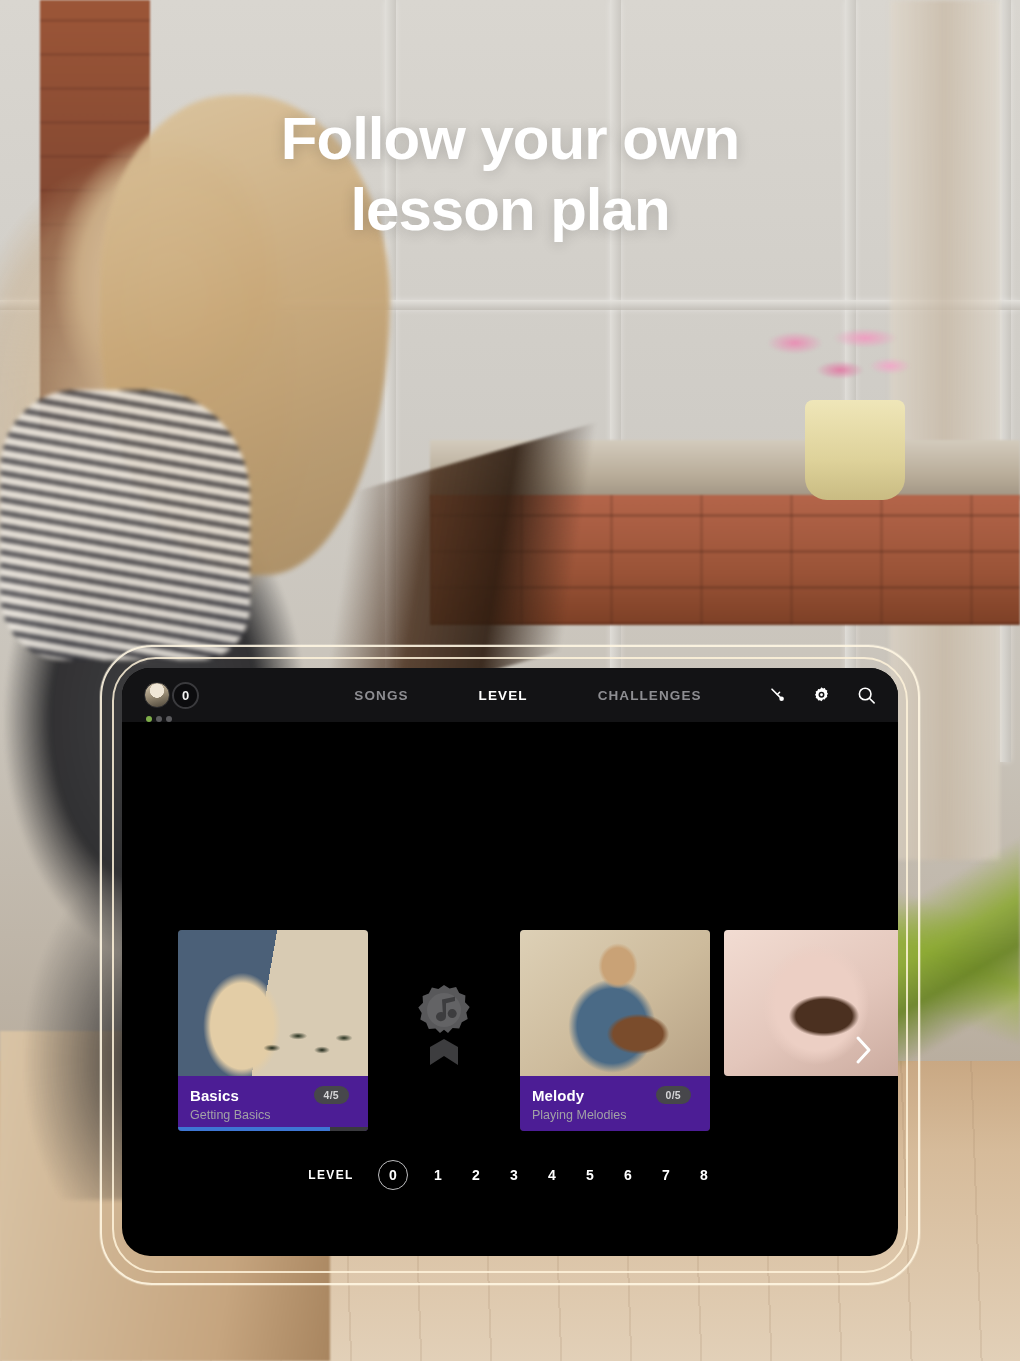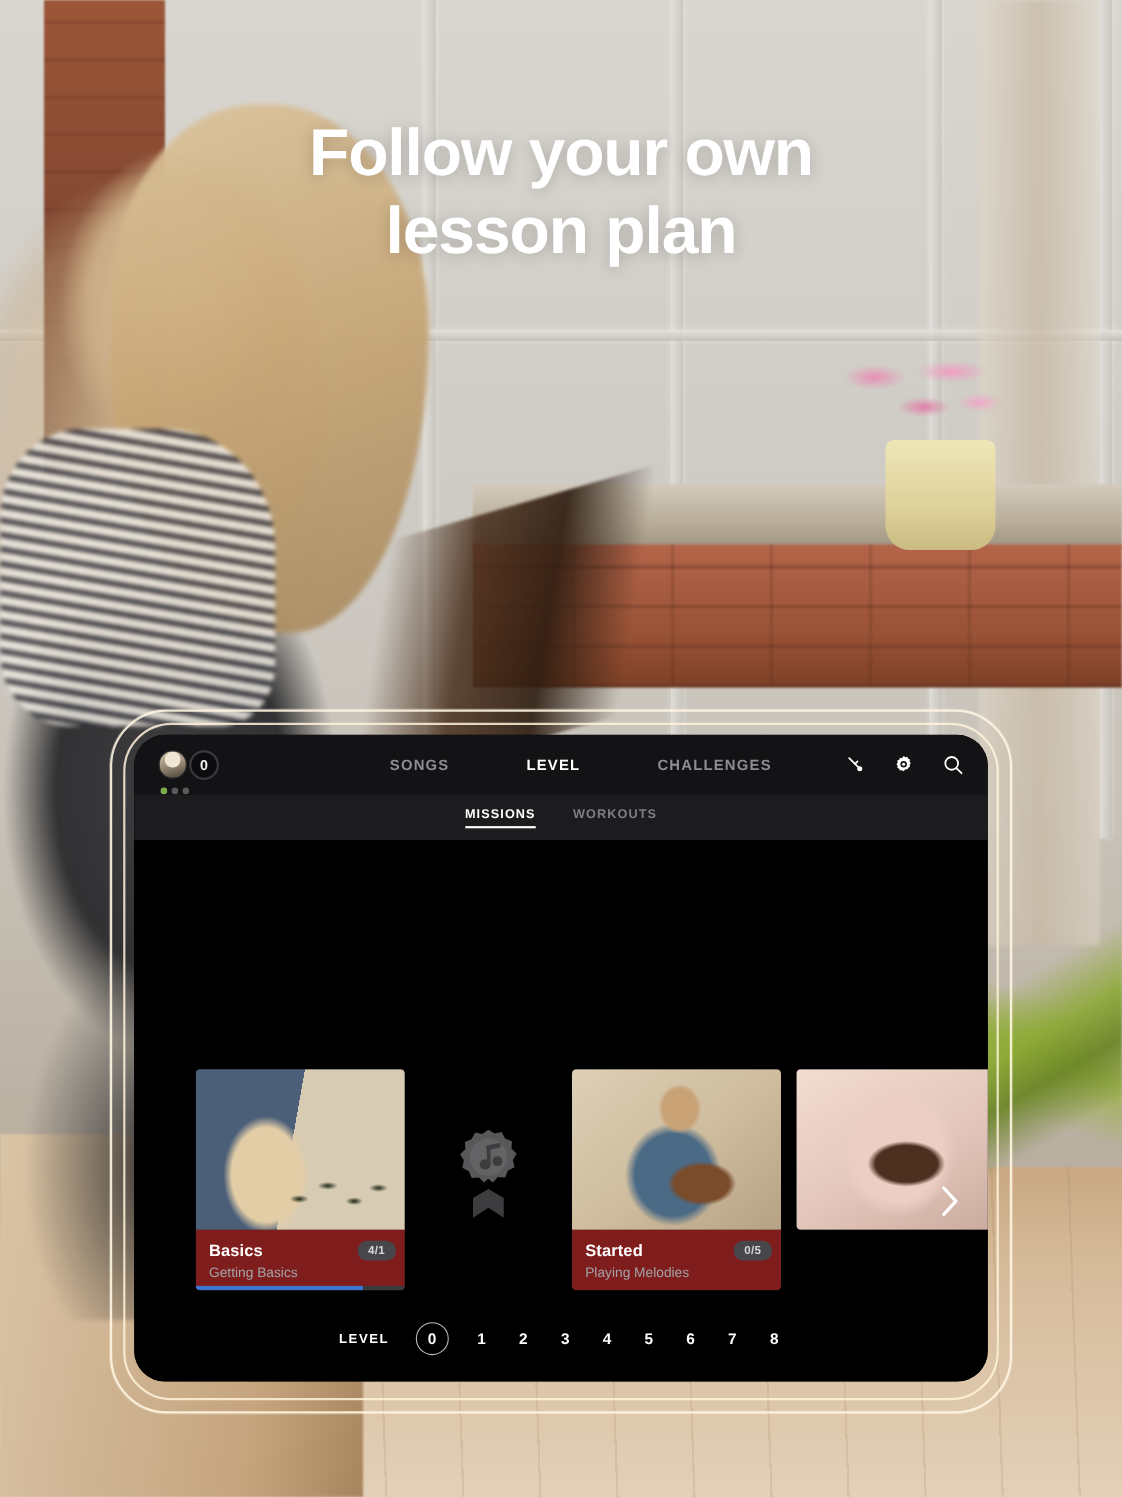--- a/index.html
+++ b/index.html
@@ -351,22 +351,22 @@
       linear-gradient(140deg, #ddd0b6 0%, #cdbb9c 55%, #b6a184 100%);
   }
   
   .photo-chords {
     background:
       radial-gradient(ellipse 44px 26px at 100px 86px, #4b3020 0 64%, rgba(75,48,32,0) 80%),
       radial-gradient(ellipse 70px 80px at 92px 74px, #eccfc4 0 58%, rgba(236,207,196,0) 76%),
       linear-gradient(150deg, #f2dcd2 0%, #e3c6bb 55%, #c9a99d 100%);
   }
   .card-info {
-    padding: 10px 8px 9px 12px;
-    background: #7f1d1d;
+    padding: 10px 19px 9px 12px;
+    background: #4c1d95;
     position: relative;
   }
   .card-title-row {
     display: flex;
     align-items: center;
     justify-content: space-between;
   }
   .card-title {
     font-size: 15px;
     font-weight: bold;
@@ -527,35 +527,31 @@
       </span>
       <span>
         <svg width="19" height="19" viewBox="0 0 20 20" fill="none">
           <circle cx="8.6" cy="8.4" r="6.1" stroke="#ffffff" stroke-width="1.7"></circle>
           <path d="M13.3 13.2 L18 17.8" stroke="#ffffff" stroke-width="1.7" stroke-linecap="round"></path>
         </svg>
       </span>
     </div>
   </div>
 
-  <div class="sub-tabs">
-    <span class="sub-tab active">MISSIONS</span>
-    <span class="sub-tab">WORKOUTS</span>
-  </div>
 
   <div class="content-area">
 
     <div class="cards-row">
 
       <div class="mission-card">
         <div class="card-photo photo-basics"></div>
         <div class="card-info">
           <div class="card-title-row">
             <span class="card-title">Basics</span>
-            <span class="card-badge">4/1</span>
+            <span class="card-badge">4/5</span>
           </div>
           <div class="card-sub">Getting Basics</div>
           <div class="card-progress">
             <span style="width: 80%;"></span>
           </div>
         </div>
       </div>
 
       <div class="medal-slot">
         <span class="medal">
@@ -566,21 +562,21 @@
             <path d="M31 16.5 L44 13.8 L44 18 L35 20.2 L35 33.6 a5 4.6 0 1 1 -3.2 -4.3 Z" fill="#3d3d3f"></path>
             <circle cx="41.2" cy="30.6" r="4.5" fill="#3d3d3f"></circle>
           </svg>
         </span>
       </div>
 
       <div class="mission-card">
         <div class="card-photo photo-melody"></div>
         <div class="card-info">
           <div class="card-title-row">
-            <span class="card-title">Started</span>
+            <span class="card-title">Melody</span>
             <span class="card-badge">0/5</span>
           </div>
           <div class="card-sub">Playing Melodies</div>
         </div>
       </div>
 
       <div class="card-gap"></div>
 
       <div class="mission-card">
         <div class="card-photo photo-chords"></div>

